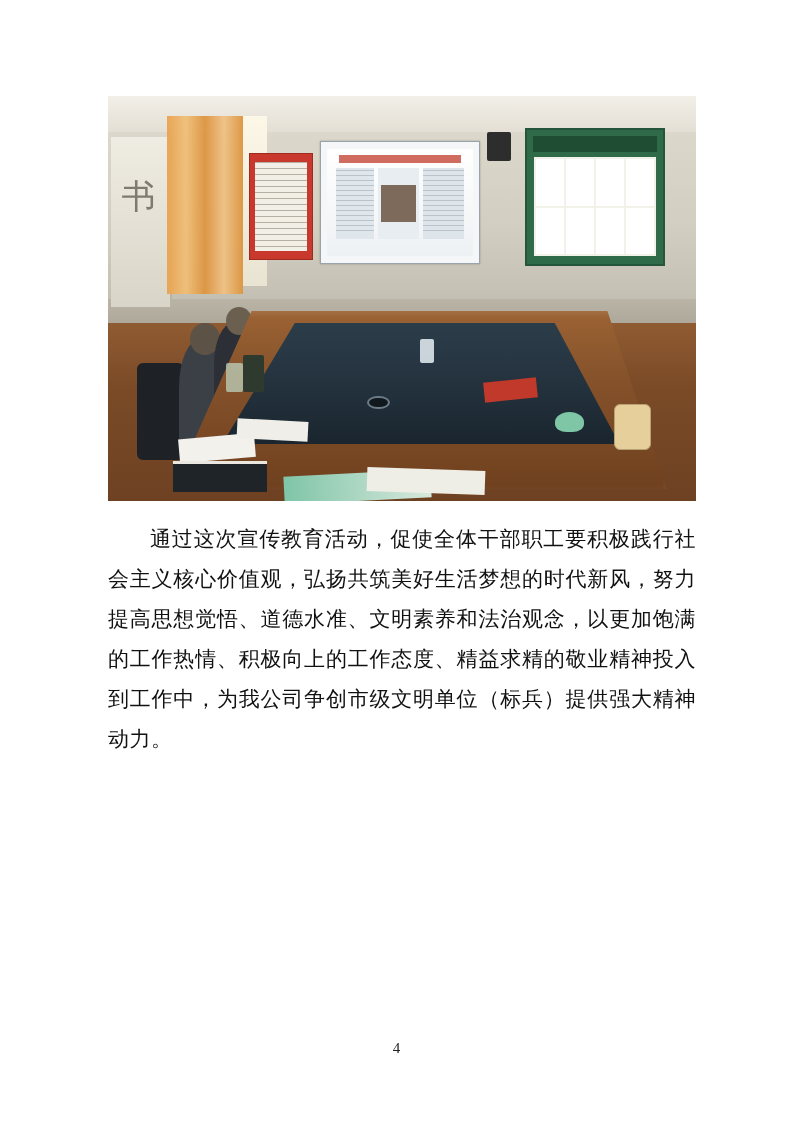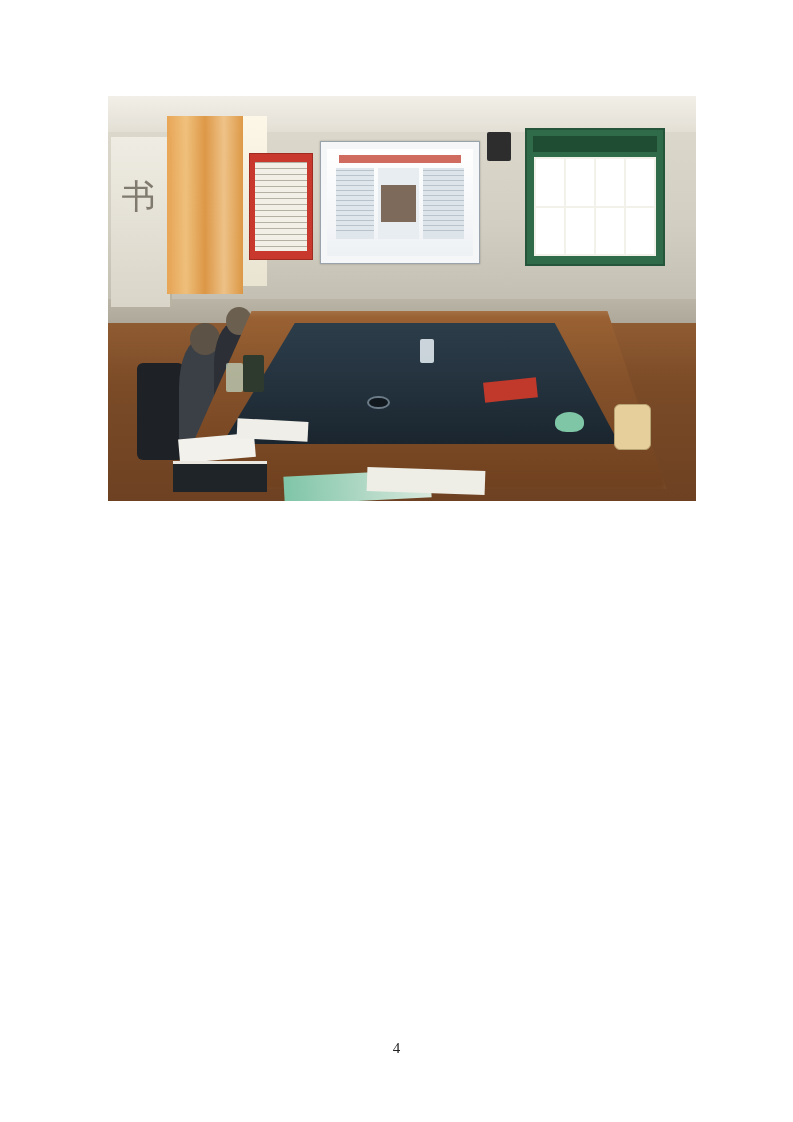--- a/index.html
+++ b/index.html
@@ -308,16 +308,17 @@
         <div class="cup-green"></div>
         <div class="jar"></div>
         <div class="papers-a"></div>
         <div class="papers-b"></div>
         <div class="book-stack"></div>
         <div class="booklets"></div>
         <div class="booklets2"></div>
       </div>
     </figure>
 
+    <p class="para">通过这次宣传教育活动，促使全体干部职工要积极践行社会主义核心价值观，弘扬共筑美好生活梦想的时代新风，努力提高思想觉悟、道德水准、文明素养和法治观念，以更加饱满的工作热情、积极向上的工作态度、精益求精的敬业精神投入到工作中，为我公司争创市级文明单位（标兵）提供强大精神动力。</p>
   </div>
 
   <div class="page-number">4</div>
 </div>
 
 </body></html>

